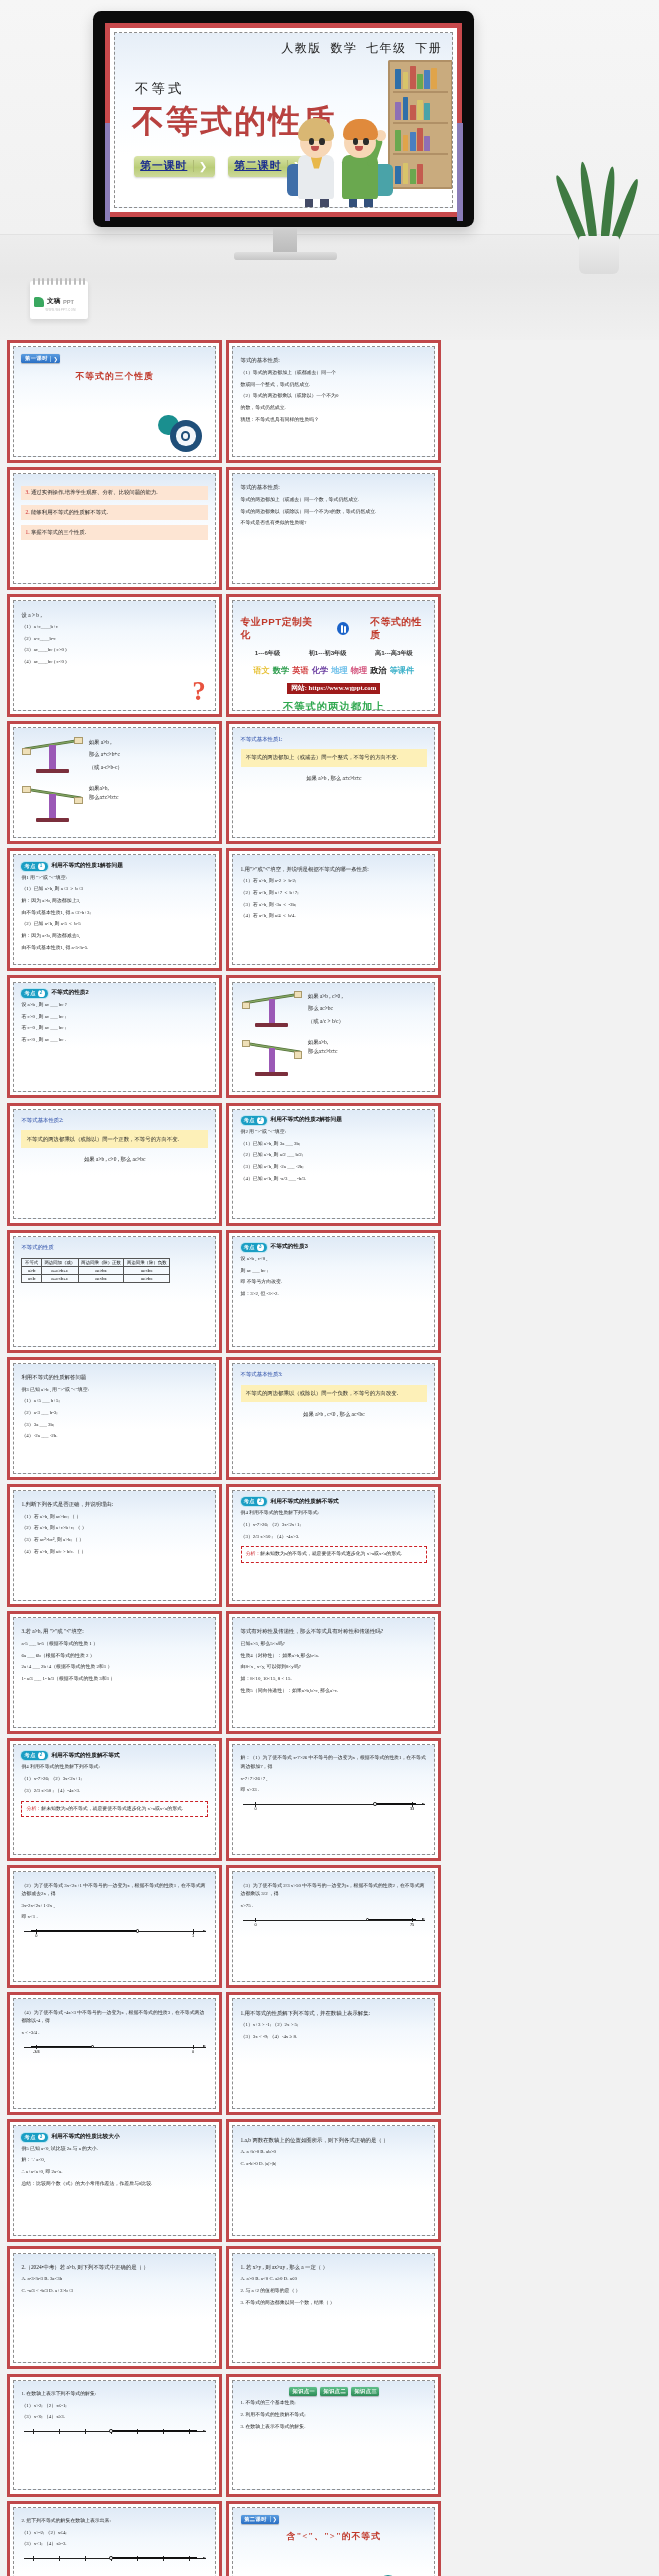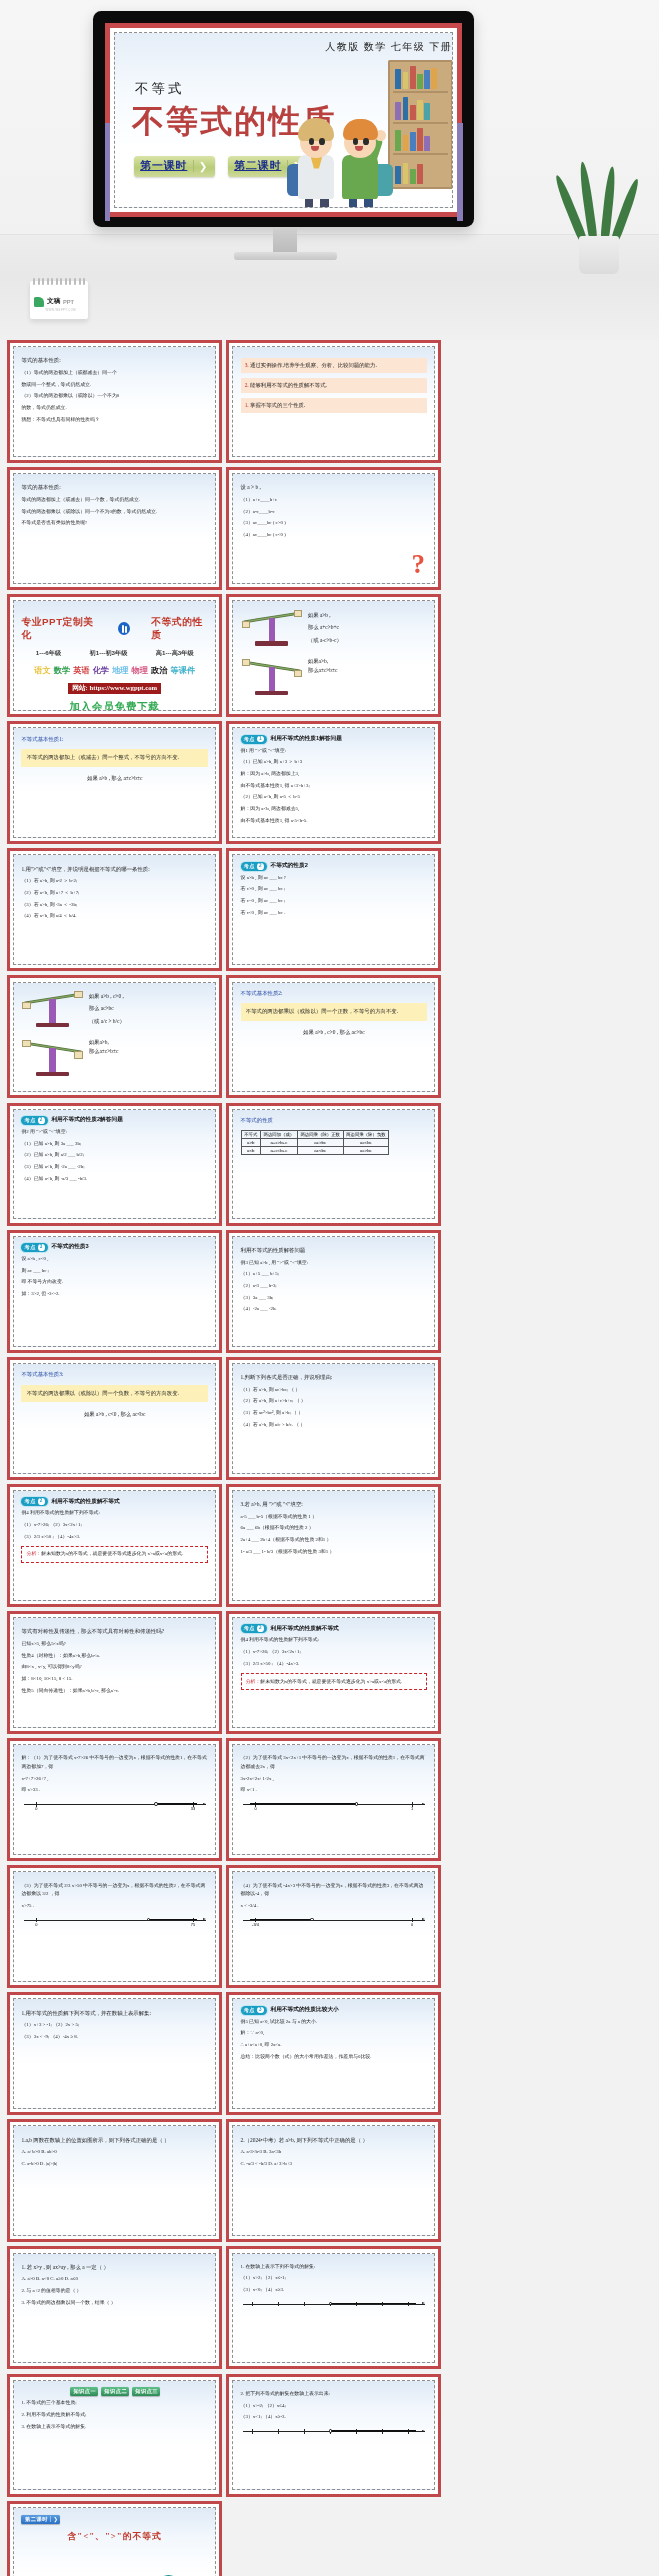--- a/index.html
+++ b/index.html
@@ -25,22 +25,22 @@
   .monitor-stand-base { position:absolute; left:234px; top:252px; width:103px; height:8.2px;
              background:linear-gradient(#dedede,#c6c6c6); border-radius:3.1px; }
 
   .slide-hero { position:absolute; left:12.4px; top:11.3px; width:357px; height:194px;
              background:#fff; border:5.2px solid #c8494c; border-right-width:5.2px; }
   .slide-hero .purple-edge { position:absolute; left:-5.2px; top:95px; width:5.2px; height:98px; background:#8a7cb8; }
   .slide-hero .purple-edge-r { position:absolute; right:-5.2px; top:95px; width:5.2px; height:98px; background:#8a7cb8; }
   .slide-hero-inner { position:absolute; inset:4.1px; background:linear-gradient(#e6eef7 0%,#f7fbff 38%,#ffffff 70%);
              border:1px dashed #8d8d8d; overflow:hidden; }
 
-  .hero-pub { position:absolute; right:0; top:7.2px; font-size:10px; color:#222; letter-spacing:1.5px;
-             font-family:Liberation Serif, serif; }
+  .hero-pub { position:absolute; right:10px; top:7.2px; font-size:12px; color:#222; letter-spacing:1.5px;
+             font-family:Liberation Mono, monospace; }
   .hero-sub { position:absolute; left:19.6px; top:47px; font-size:13.4px; color:#1a1a1a; letter-spacing:3.1px;
              font-family:"Liberation Serif","DejaVu Serif",serif; }
   .hero-title { position:absolute; left:16.5px; top:72px; font-size:32px; line-height:1; color:#b8413f;
              letter-spacing:2.1px; font-weight:bold; font-family:"Liberation Serif","DejaVu Serif",serif; }
   .hero-btns { position:absolute; left:18.5px; top:123px; display:flex; gap:13.4px; }
   .hero-btn { display:flex; align-items:center; height:21.6px; border-radius:3.6px;
              background:linear-gradient(#d9e4a8,#b9cc77 55%,#cdd99a); box-shadow:0 1px 2.1px rgba(0,0,0,.18);
              padding:0 2.1px 0 6.2px; }
   .hero-btn span.lbl { font-size:10.8px; color:#1a2d8f; font-weight:bold; text-decoration:underline;
              letter-spacing:1px; font-family:"Liberation Serif","DejaVu Serif",serif; padding-right:5.2px; }
@@ -288,20 +288,35 @@
     <div class="logo-url">WWW.WGPPT.COM</div>
   </div>
 </div>
 
 <div class="grid" id="grid">
     <div class="card">
       <div class="pedge-l"></div>
     <div class="pedge-r"></div>
     <div class="pedge-b"></div>
     <div class="card-inner">
+      <div class="badge-lesson">
+        <span>第一课时</span>
+          <i>❯</i>
+      </div>
+      <div class="ct s-title">不等式的三个性质</div>
+      <div style="position:absolute;right:13.4px;bottom:4.1px">
+        <div class="gear2" style="left:-11.3px;top:-5.2px"></div>
+          <div class="gear"></div>
+      </div></div>
+    </div>
+    <div class="card">
+      <div class="pedge-l"></div>
+    <div class="pedge-r"></div>
+    <div class="pedge-b"></div>
+    <div class="card-inner">
         <div class="ct line  mt6">等式的基本性质:</div>
         <div class="ct line sm mt6">（1）等式的两边都加上（或都减去）同一个</div>
         <div class="ct line sm mt6">数或同一个整式，等式仍然成立.</div>
         <div class="ct line sm mt6">（2）等式的两边都乘以（或除以）一个不为0</div>
         <div class="ct line sm mt6">的数，等式仍然成立.</div>
         <div class="ct line sm mt6">猜想：不等式也具有同样的性质吗？</div>
       </div>
     </div>
     <div class="card">
       <div class="pedge-l"></div>
@@ -359,21 +374,21 @@
         <span style="color:#e8c33a">语文</span>
           <span style="color:#2f9e4f">数学</span>
           <span style="color:#d03b3b">英语</span>
           <span style="color:#6b3fa0">化学</span>
           <span style="color:#6fc0ea">地理</span>
           <span style="color:#d4577f">物理</span>
           <span style="color:#1d1d1d">政治</span>
           <span style="color:#3ab0c9">等课件</span>
       </div>
       <div class="ad-url">网站: https://www.wgppt.com</div>
-      <div class="ad-join">加入会员免费下载</div>
+      <div class="ad-join">不等式的两边都加上</div>
       </div>
     </div>
     <div class="card">
       <div class="pedge-l"></div>
     <div class="pedge-r"></div>
     <div class="pedge-b"></div>
     <div class="card-inner">
         <div style="display:flex;gap:5.2px;align-items:flex-start">
         <div class="scale">
     <div class="beam" style="transform:rotate(-9deg)"></div>

